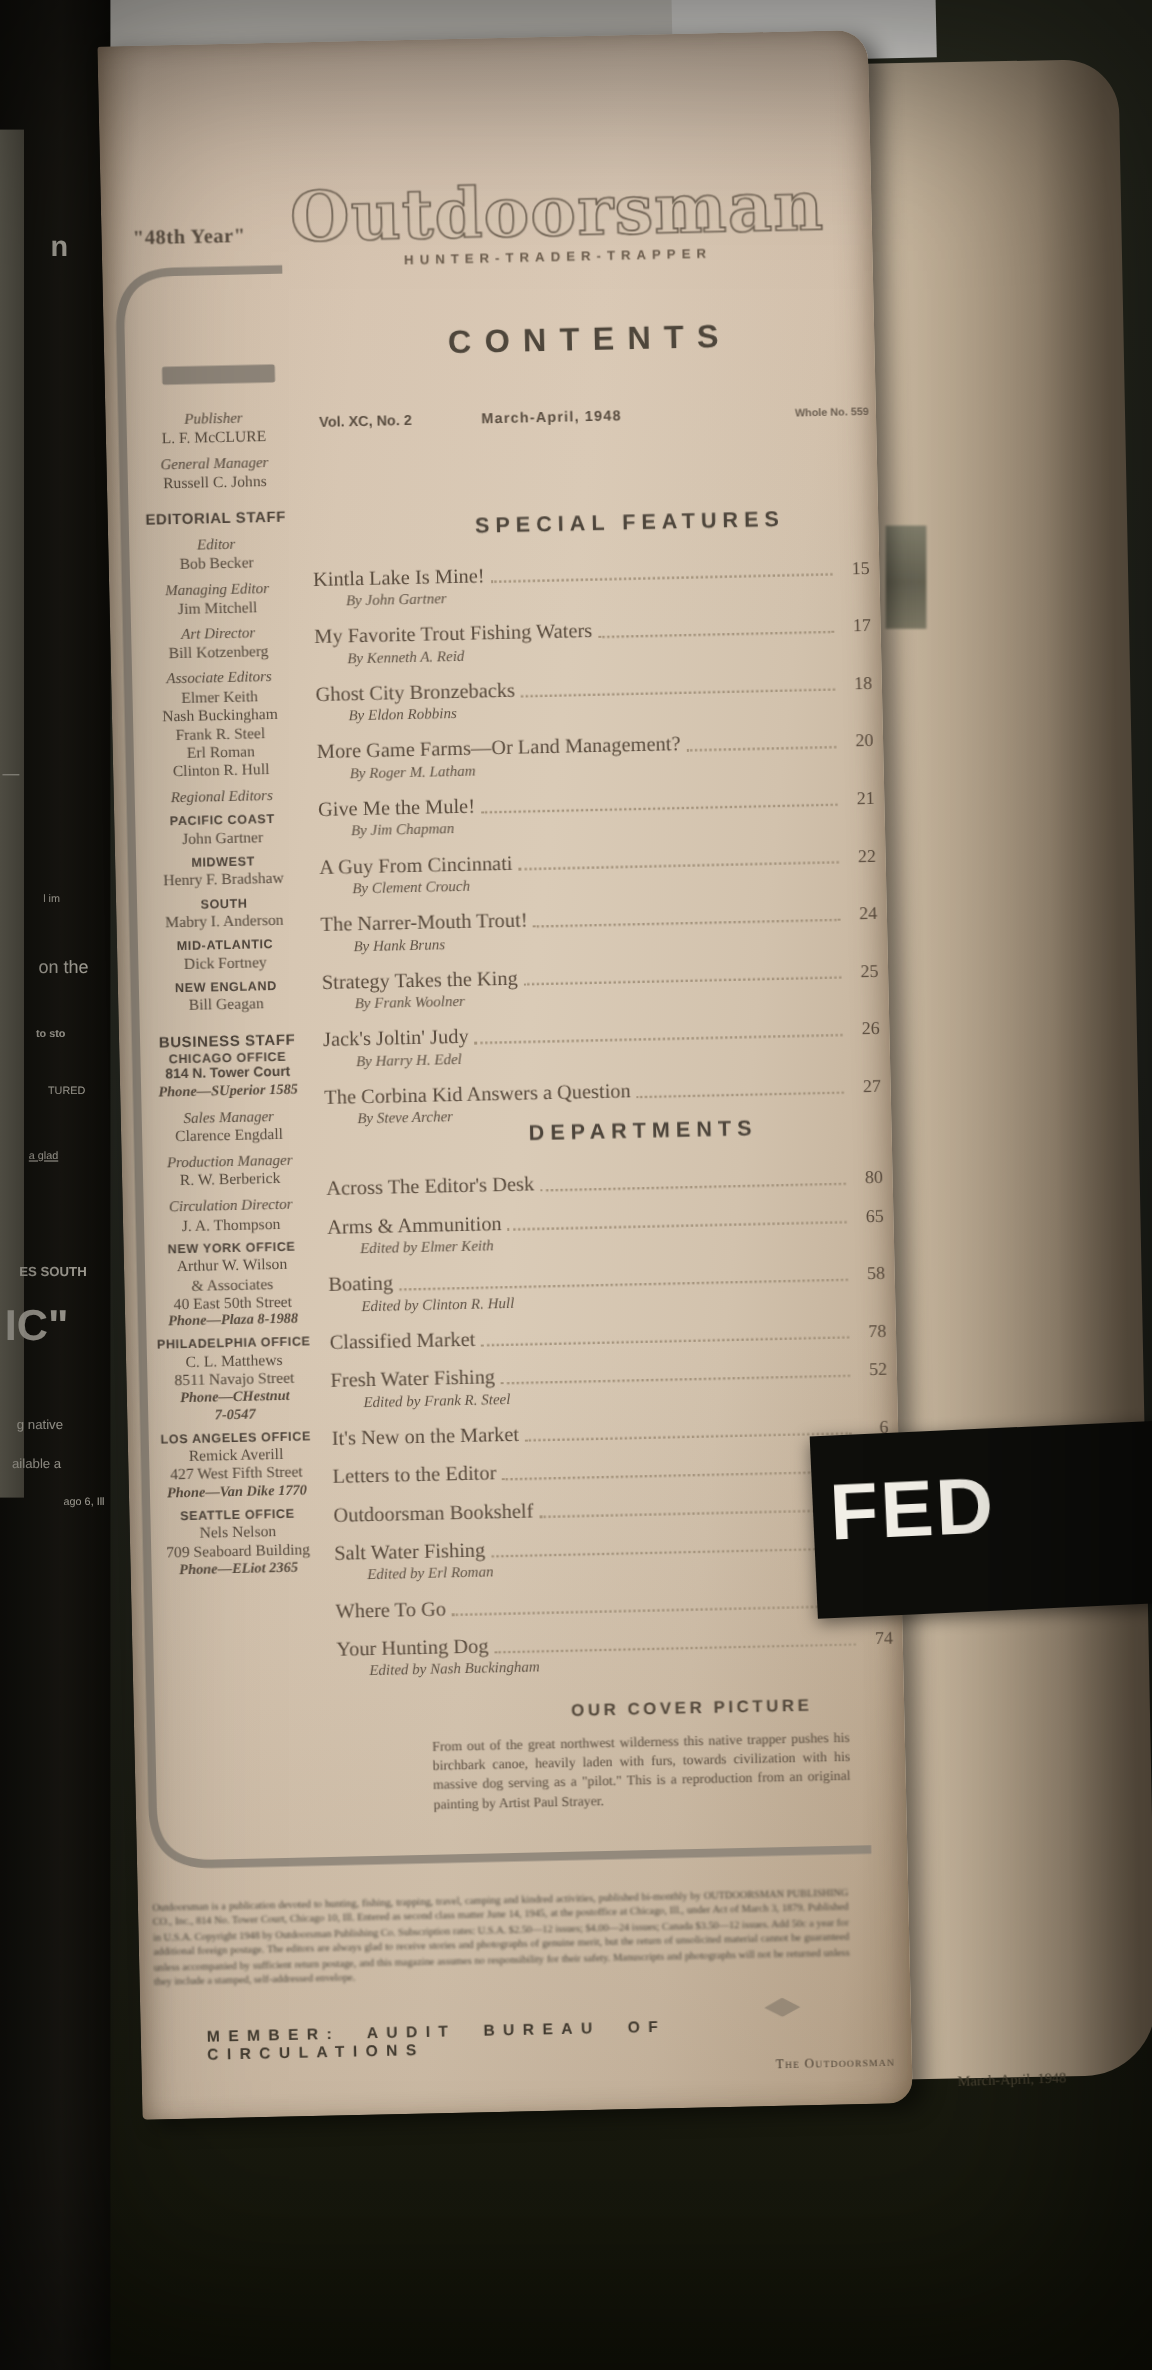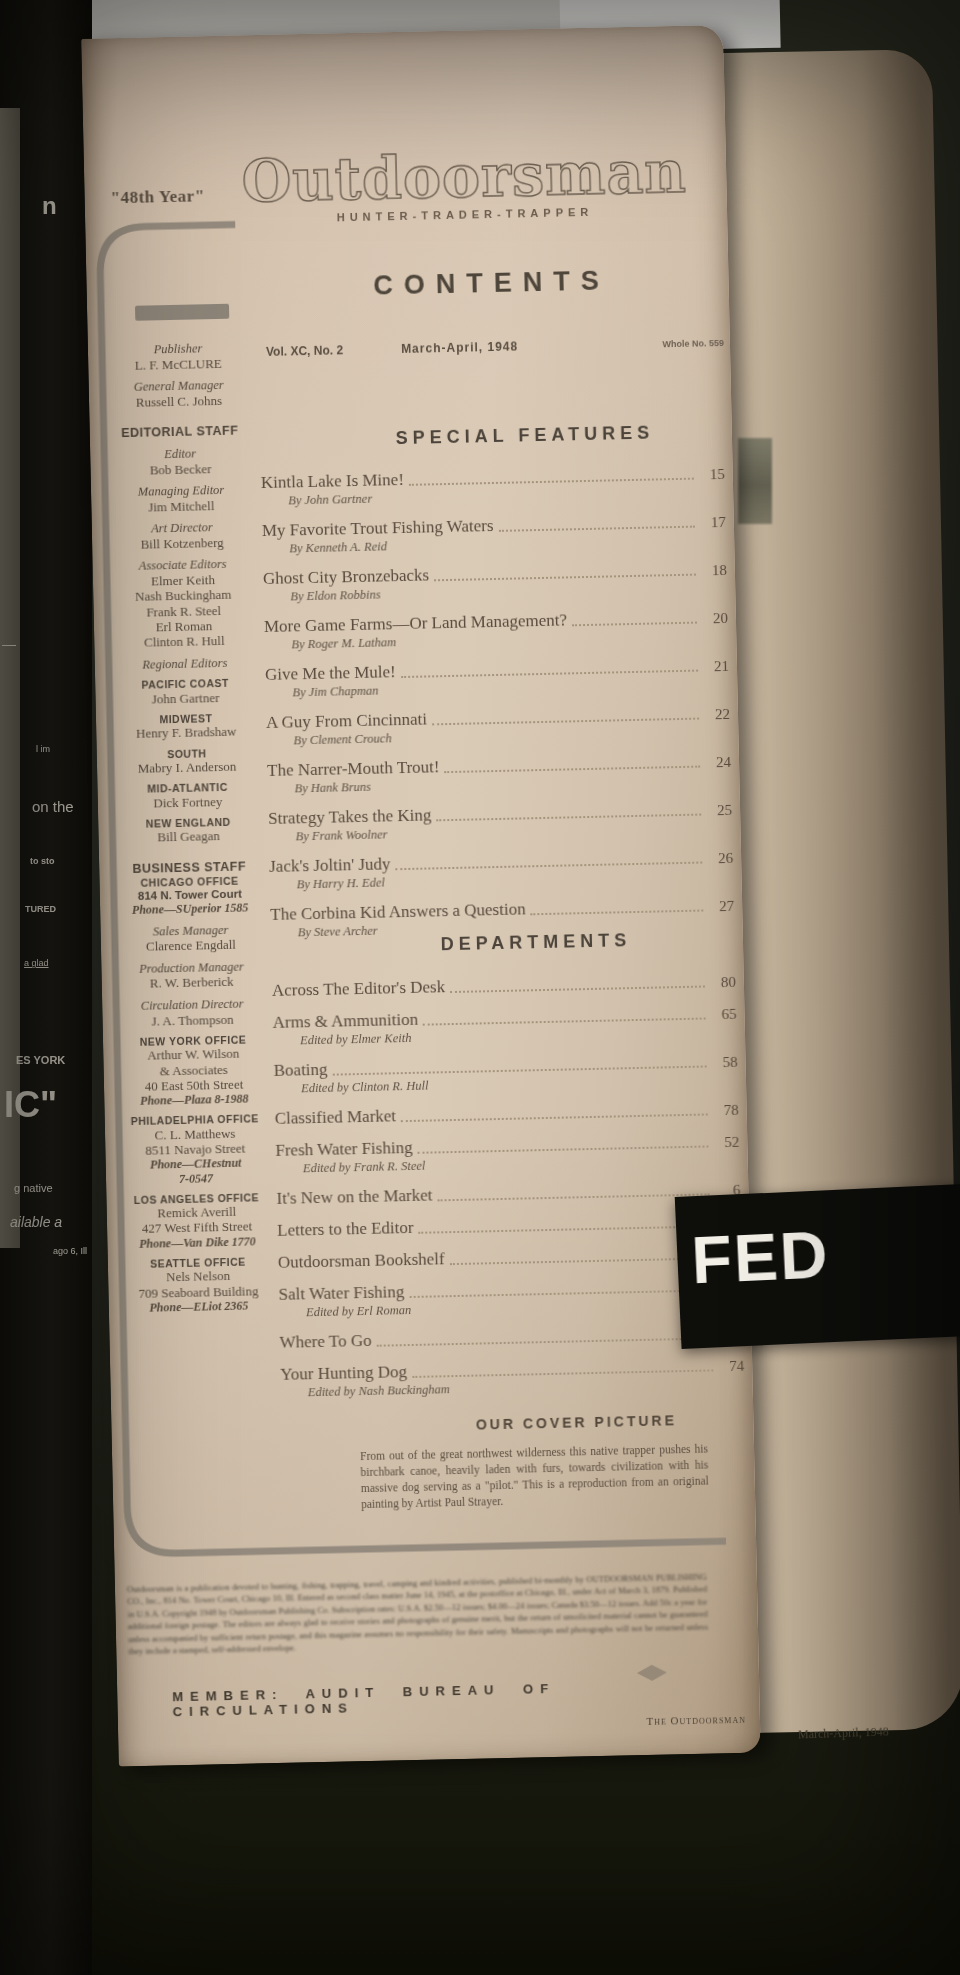--- a/index.html
+++ b/index.html
@@ -107,26 +107,26 @@
   <div class="torn t4"></div>
 
   <div class="left-strip">
     <div class="left-edge"></div>
     <div id="left-frags">
         <div class="frag" style="left: 42px; top: 192px; font-size: 24px; font-weight: bold;">n</div>
         <div class="frag" style="left: 2px; top: 636px; font-size: 14px;">—</div>
         <div class="frag" style="left: 36px; top: 744px; font-size: 9px;">l im</div>
         <div class="frag" style="left: 32px; top: 798px; font-size: 15px;">on the</div>
         <div class="frag" style="left: 30px; top: 856px; font-size: 9px; font-weight: bold;">to sto</div>
-        <div class="frag" style="left: 25px; top: 904px; font-size: 9px; font-weight: bold;">TURED</div>
+        <div class="frag" style="left: 40px; top: 904px; font-size: 9px; font-weight: normal;">TURED</div>
         <div class="frag" style="left: 24px; top: 958px; font-size: 9px; text-decoration: underline;">a glad</div>
-        <div class="frag" style="left: 16px; top: 1054px; font-size: 11px; font-weight: bold;">ES YORK</div>
+        <div class="frag" style="left: 16px; top: 1054px; font-size: 11px; font-weight: bold;">ES SOUTH</div>
         <div class="frag" style="left: 4px; top: 1084px; font-size: 36px; font-weight: bold;">IC"</div>
         <div class="frag" style="left: 14px; top: 1182px; font-size: 11px;">g native</div>
-        <div class="frag" style="left: 10px; top: 1214px; font-size: 14px; font-style: italic;">ailable a</div>
+        <div class="frag" style="left: 10px; top: 1214px; font-size: 11px;">ailable a</div>
         <div class="frag" style="left: 8px; top: 1246px; font-size: 9px; margin-left: 45px;">ago 6, Ill</div>
       </div>
   </div>
 
   <div class="page">
     <div class="page-content">
 
       <svg class="frame-svg" width="642" height="1728" viewBox="0 0 642 1728">
         <path d="M150 189 L60 189 Q14 189 14 236 L14 1468 Q14 1516 62 1516 L612 1516" fill="none" stroke="#8d8478" stroke-width="7" opacity="0.9"></path>
       </svg>

